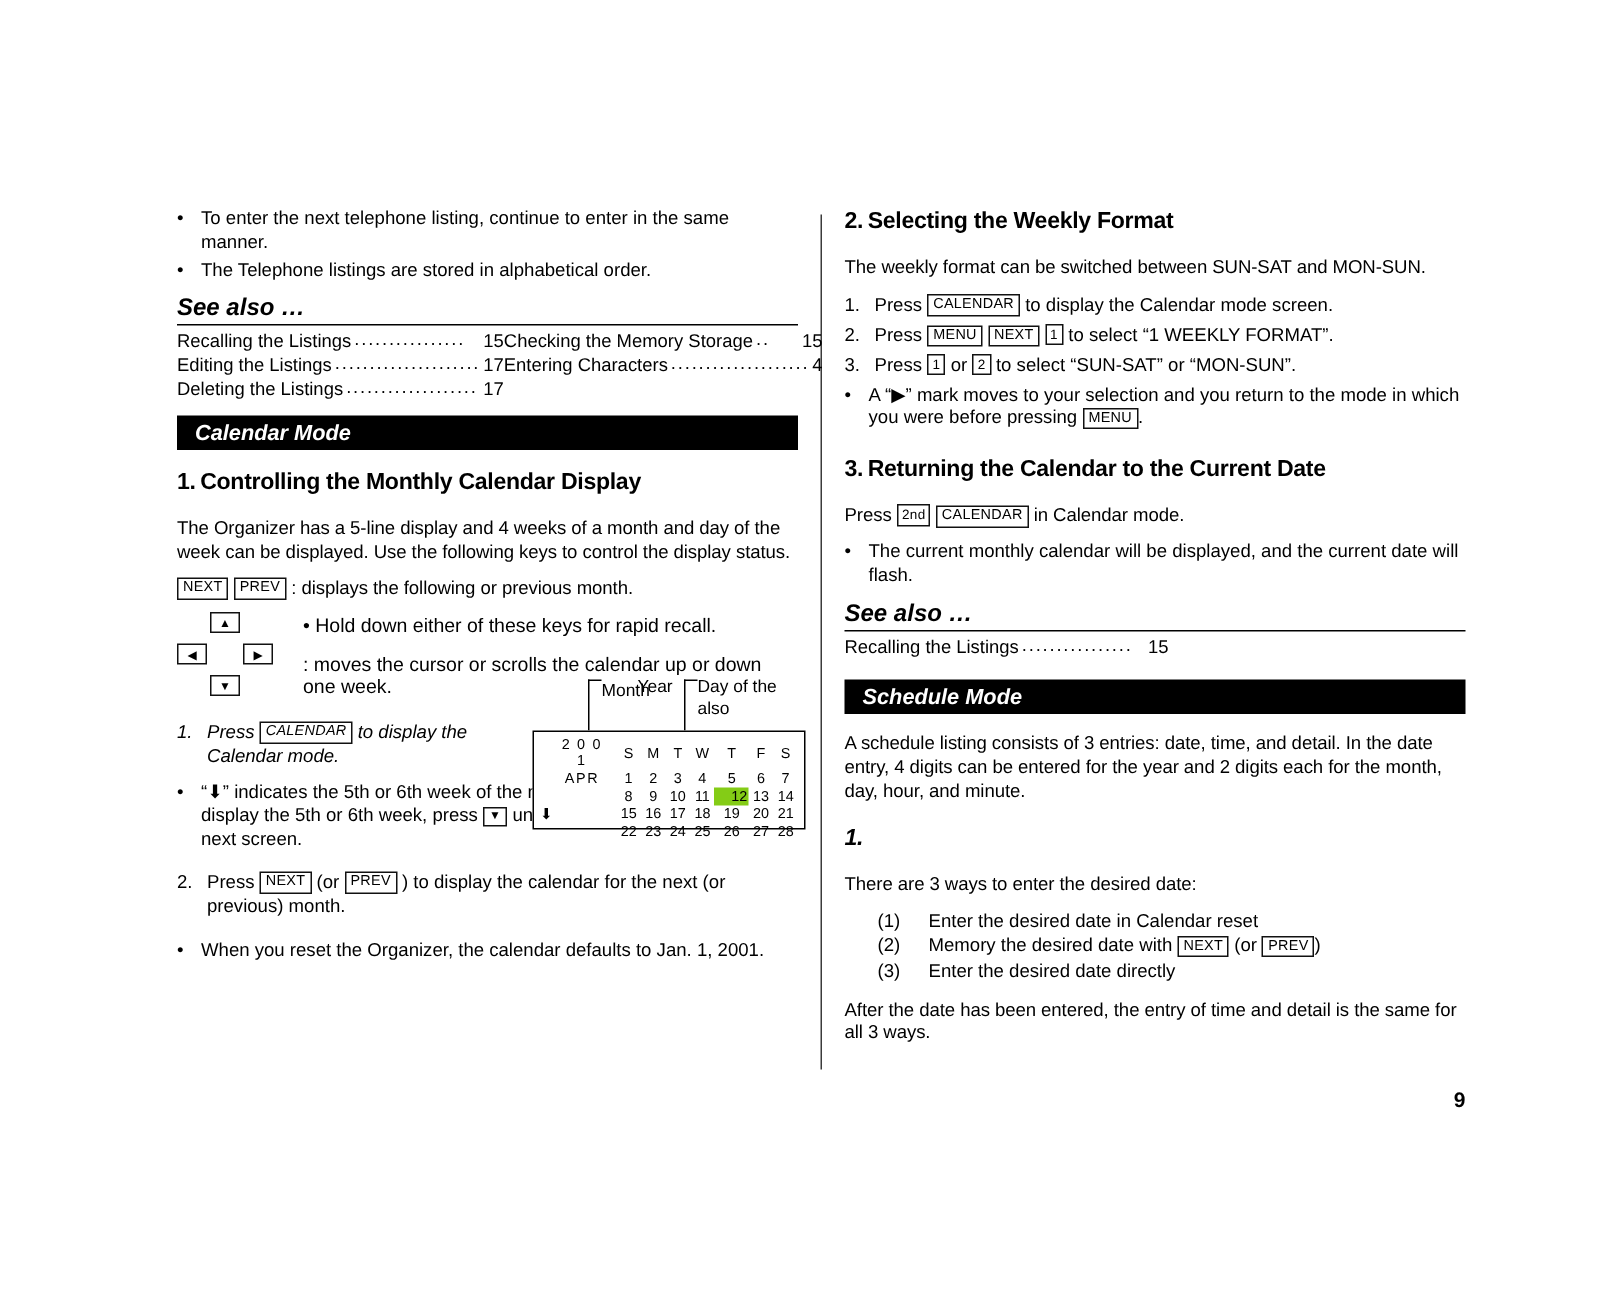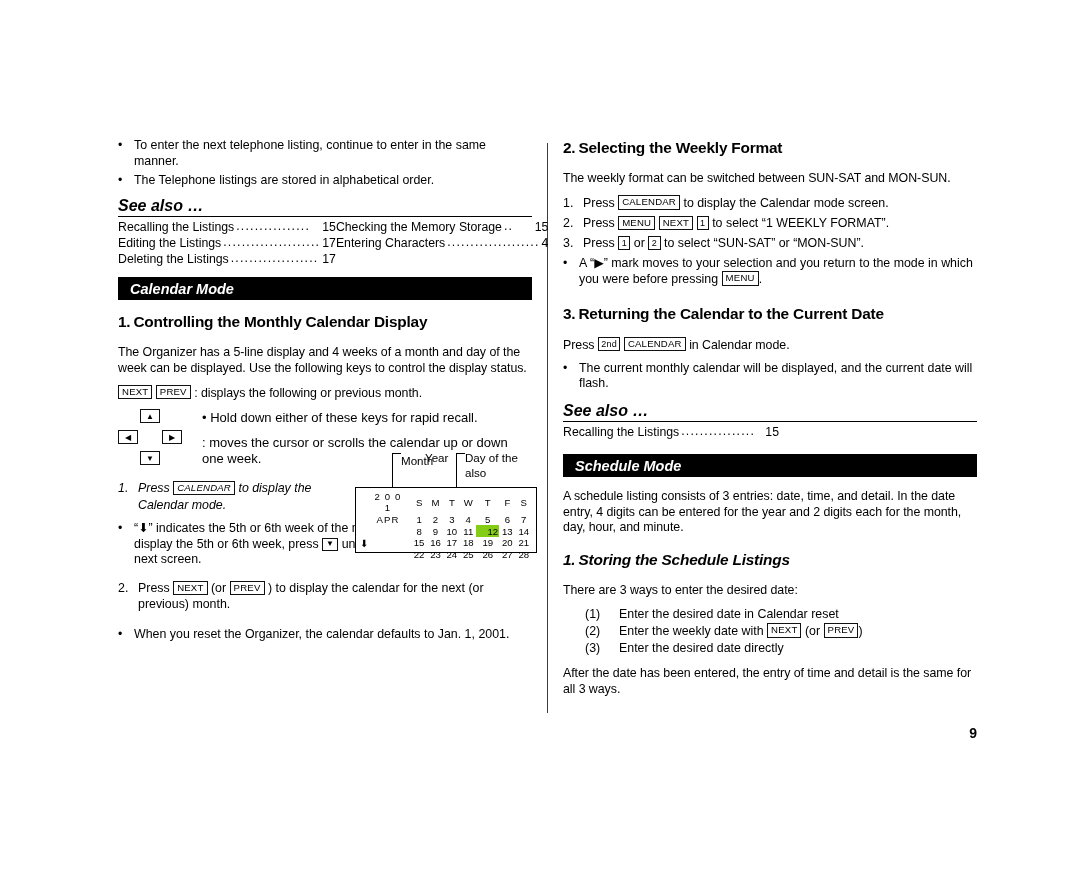--- a/index.html
+++ b/index.html
@@ -435,34 +435,33 @@
         <span class="se-pg">15</span>
       </div>
     </div>
 
     <div class="mode-banner mt14">Schedule Mode</div>
 
     <div class="body-txt mt12">A schedule listing consists of 3 entries: date, time, and detail. In the date entry, 4 digits can be entered for the year and 2 digits each for the month, day, hour, and minute.</div>
 
     <div class="h-sec mt14">
       <span class="hnum">1.</span>
-      <span>Storing the Schedule Listings</span>
     </div>
 
     <div class="body-txt mt6">There are 3 ways to enter the desired date:</div>
 
     <div class="mt8">
       <div class="sub-row">
         <span class="ssym">(1)</span>
         <span class="stxt">Enter the desired date in Calendar reset</span>
       </div>
       <div class="sub-row">
         <span class="ssym">(2)</span>
         <span class="stxt">
-          <span>Enter the weekly date with</span>
+          <span>Memory the desired date with</span>
           <span class="key">NEXT</span>
           <span>(or</span>
           <span class="key">PREV</span><span>)</span>
         </span>
       </div>
       <div class="sub-row">
         <span class="ssym">(3)</span>
         <span class="stxt">Enter the desired date directly</span>
       </div>
     </div>

